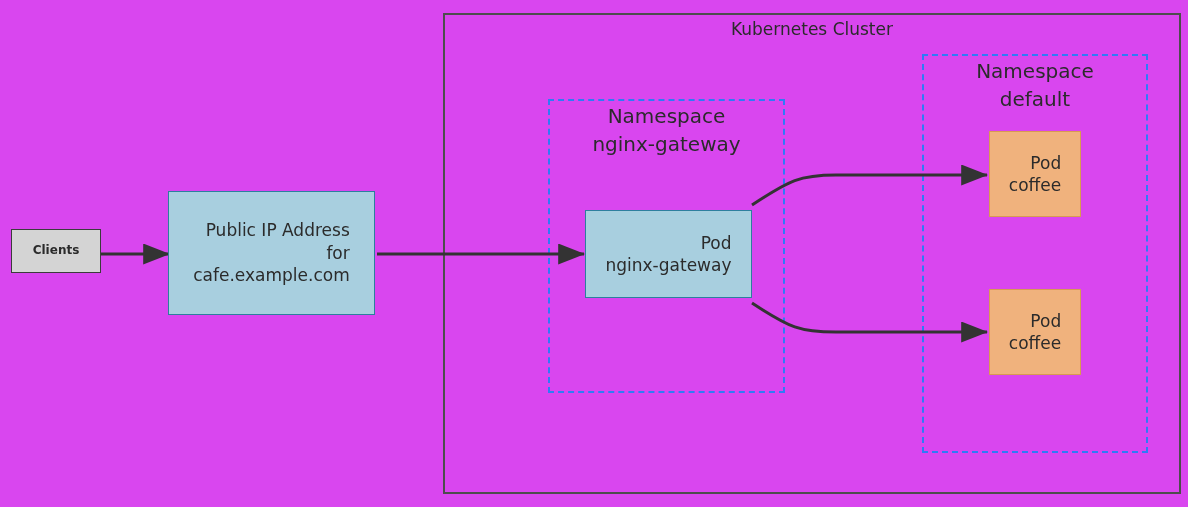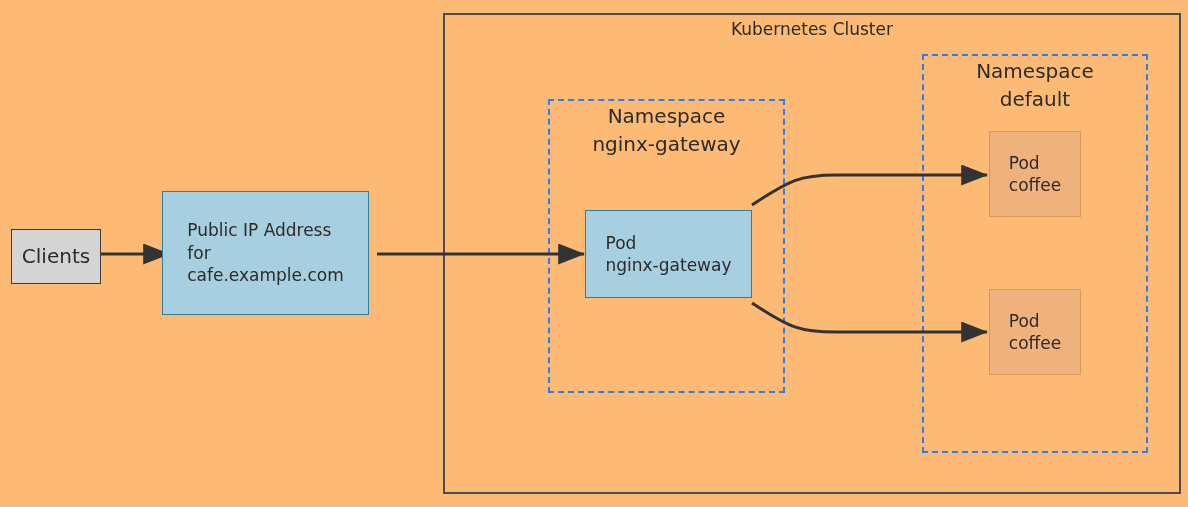--- a/index.html
+++ b/index.html
@@ -4,40 +4,40 @@
 <style>
   html, body {
     margin: 0;
     padding: 0;
     background: #ffffff;
   }
   #canvas {
     position: relative;
     width: 1188px;
     height: 507px;
-    background: #fdba74;
+    background: #d946ef;
     font-family: "DejaVu Sans", "Liberation Sans", sans-serif;
     overflow: hidden;
   }
   #edges {
     position: absolute;
     left: 0;
     top: 0;
     width: 1188px;
     height: 507px;
     pointer-events: none;
   }
 
   .node {
     position: absolute;
     box-sizing: border-box;
     display: flex;
     align-items: center;
     justify-content: center;
-    text-align: left;
+    text-align: right;
     color: #2b2b2b;
     line-height: 1.32;
     white-space: pre-line;
   }
 
   
   .cluster-box {
     position: absolute;
     box-sizing: border-box;
     left: 443px;
@@ -76,27 +76,28 @@
     white-space: pre-line;
   }
 
   #ns-gateway { left: 548px; top: 99px; width: 237px; height: 294px; }
   #ns-gateway-title { left: 548px; top: 103px; width: 237px; }
   #ns-default { left: 922px; top: 54px; width: 226px; height: 399px; }
   #ns-default-title { left: 922px; top: 58px; width: 226px; }
 
   
   #clients-box {
-    left: 11px; top: 229px; width: 90px; height: 55px;
+    left: 11px; top: 229px; width: 90px; height: 44px;
     background: #d4d4d4;
     border: 1.6px solid #3c3c3c;
-    font-size: 20px;
+    font-size: 12px;
+    font-weight: bold;
   }
   #public-ip-box {
-    left: 162px; top: 191px; width: 207px; height: 124px;
+    left: 168px; top: 191px; width: 207px; height: 124px;
     background: #a8cfdf;
     border: 1.6px solid #2e7f9e;
     font-size: 17px;
   }
   #pod-gateway-box {
     left: 585px; top: 210px; width: 167px; height: 88px;
     background: #a8cfdf;
     border: 1.6px solid #2e7f9e;
     font-size: 17px;
   }

